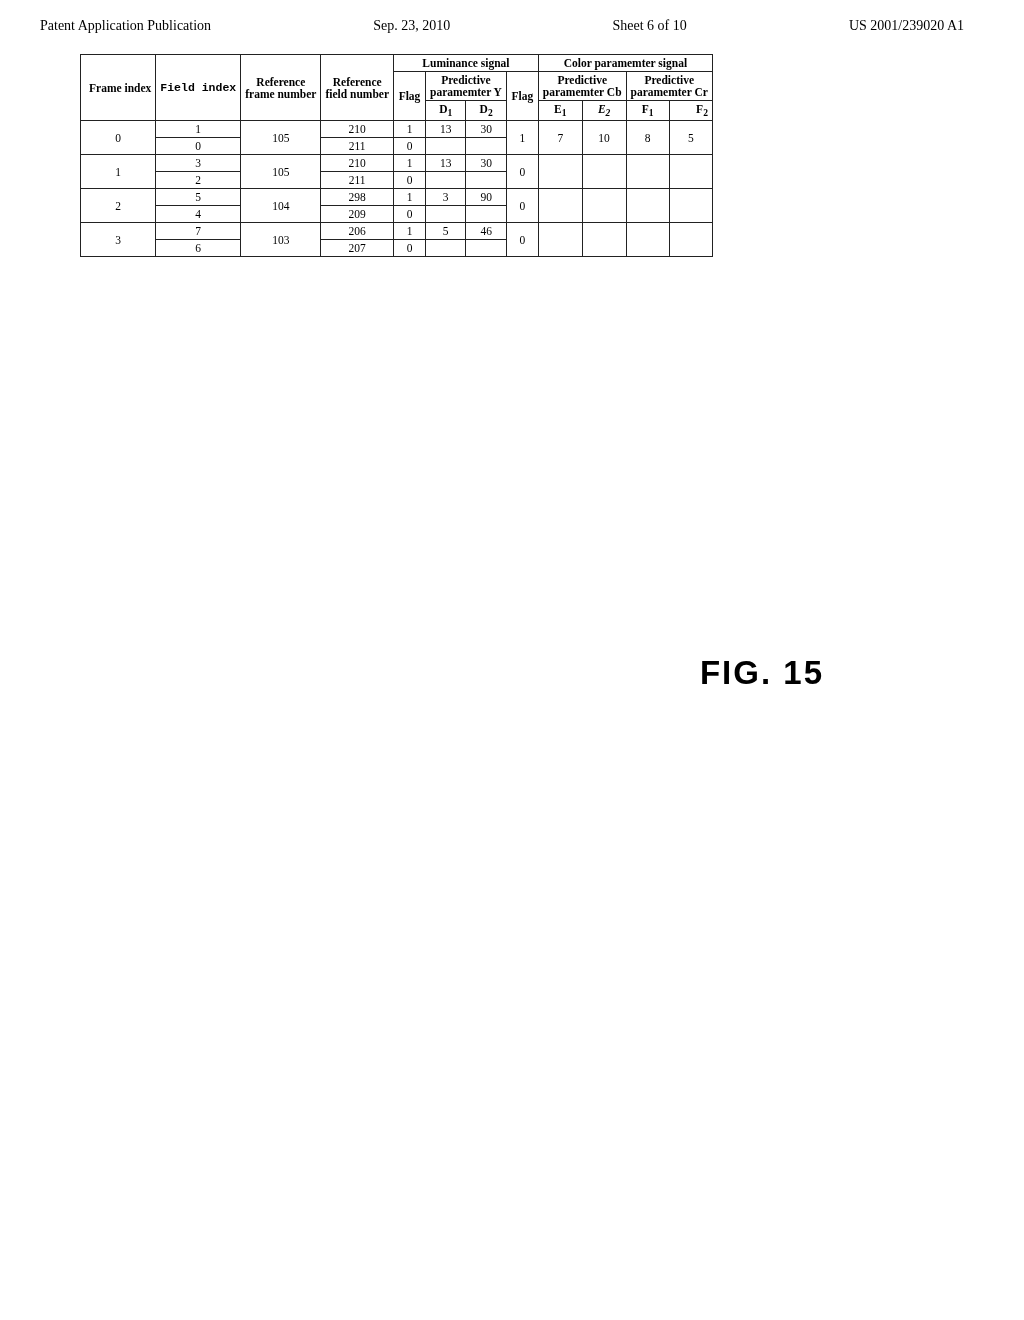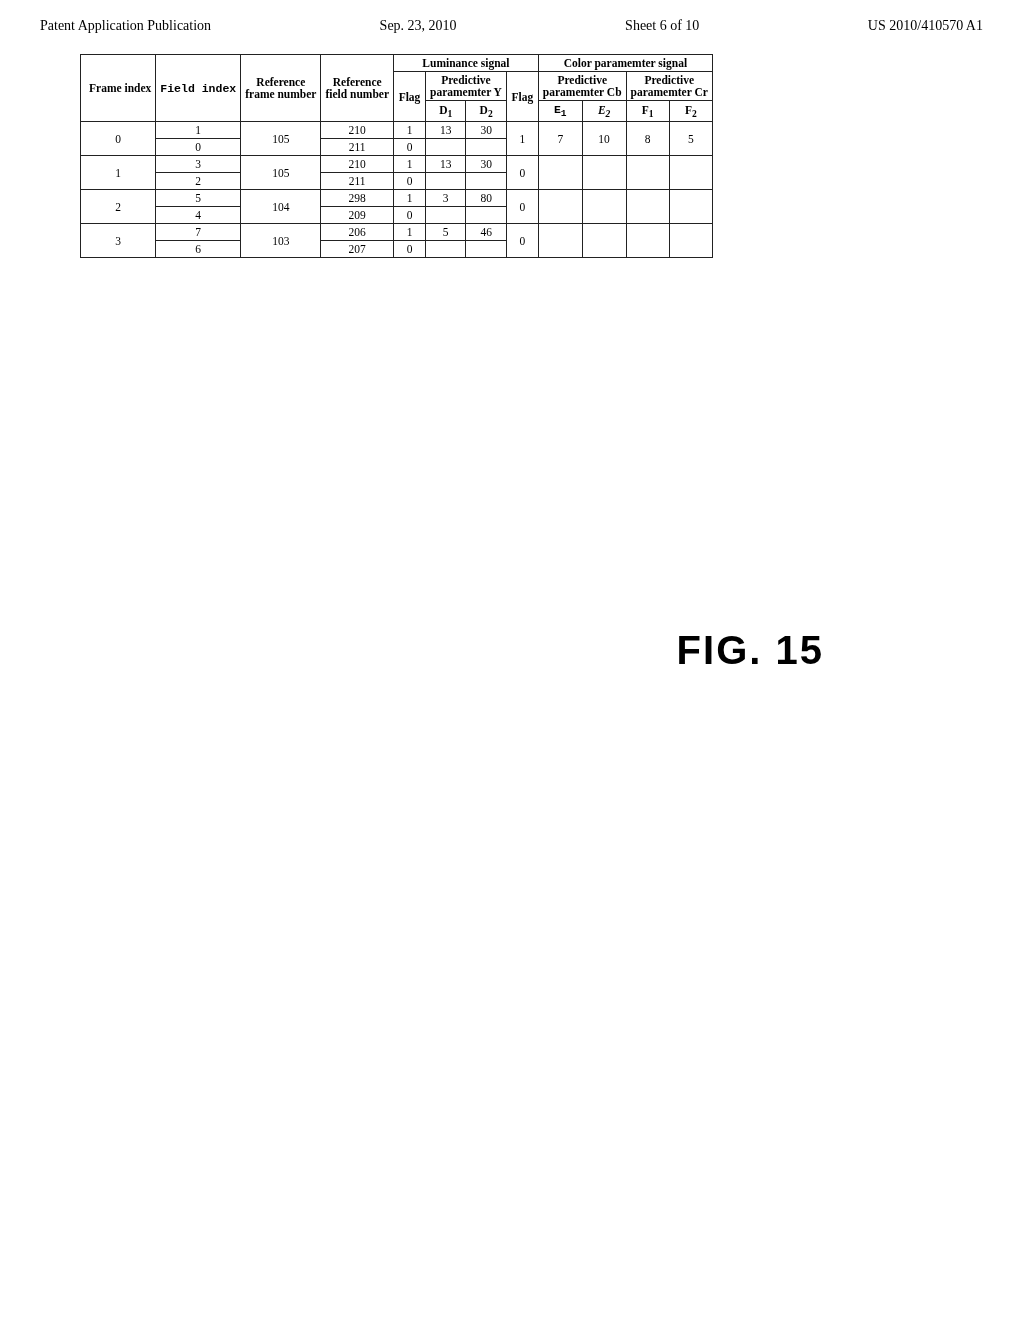--- a/index.html
+++ b/index.html
@@ -9,43 +9,43 @@
       background: #fff;
       font-family: 'Times New Roman', Times, serif;
       position: relative;
       overflow: hidden;
     }
 
     .header {
       display: flex;
       justify-content: space-between;
       align-items: center;
-      padding: 18px 41px 10px 40px;
+      padding: 18px 60px 10px 40px;
       font-size: 14px;
     }
 
     
     table {
       border-collapse: collapse;
       font-size: 12px;
       writing-mode: horizontal-tb;
     }
 
     th, td {
       border: 1px solid #333;
       text-align: center;
       padding: 3px 5px;
       vertical-align: middle;
     }
 
     .fig-label {
       position: absolute;
       right: 200px;
-      top: 584px;
-      font-size: 40px;
+      top: 610px;
+      font-size: 33px;
       font-weight: bold;
       letter-spacing: 2px;
       font-family: Arial, sans-serif;
     }
 
     .outer-table {
       border-collapse: collapse;
       font-size: 11.5px;
     }
 
@@ -57,21 +57,21 @@
       padding: 2px 4px;
     }
   </style>
 </head>
 <body>
 
 <div class="header">
   <span>Patent Application Publication</span>
   <span>Sep. 23, 2010</span>
   <span>Sheet 6 of 10</span>
-  <span>US 2010/410570 A1</span>
+  <span>US 2001/239020 A1</span>
 </div>
 
 <div style="padding: 10px 0 0 60px; position: relative;">
 
   <table class="outer-table" style="margin-left: 20px;">
     <thead>
 
       <tr>
         <th rowspan="3" style="min-width:52px;padding-left:8px;">Frame index</th>
         <th rowspan="3" style="min-width:44px;font-family:Liberation Mono, monospace;">Field index</th>
@@ -85,24 +85,24 @@
         <th rowspan="2" style="min-width:32px;">Flag</th>
         <th colspan="2">Predictive<br>paramemter Y</th>
         <th rowspan="2" style="min-width:32px;">Flag</th>
         <th colspan="2">Predictive<br>paramemter Cb</th>
         <th colspan="2">Predictive<br>paramemter Cr</th>
       </tr>
 
       <tr>
         <th style="min-width:32px;font-family:Liberation Serif, serif;">D<sub>1</sub></th>
         <th style="min-width:32px;">D<sub>2</sub></th>
-        <th style="min-width:32px;font-family:Liberation Mono, monospace;">E<sub>1</sub></th>
+        <th style="min-width:32px;">E<sub>1</sub></th>
         <th style="min-width:32px;font-style:italic;">E<sub>2</sub></th>
         <th style="min-width:32px;">F<sub>1</sub></th>
-        <th style="min-width:32px;">F<sub>2</sub></th>
+        <th style="min-width:32px;text-align:right;">F<sub>2</sub></th>
       </tr>
     </thead>
     <tbody id="table-body">
     <tr>
           <td rowspan="2">0</td>
           <td>1</td>
           <td rowspan="2">105</td>
           <td>210</td>
           <td>1</td>
           <td>13</td>
@@ -141,21 +141,21 @@
           <td></td>
           <td></td>
         </tr>
         <tr>
           <td rowspan="2">2</td>
           <td>5</td>
           <td rowspan="2">104</td>
           <td>298</td>
           <td>1</td>
           <td>3</td>
-          <td>80</td>
+          <td>90</td>
           <td rowspan="2">0</td>
           <td rowspan="2"></td>
           <td rowspan="2"></td>
           <td rowspan="2"></td>
           <td rowspan="2"></td>
         </tr>
         <tr>
           <td>4</td>
           <td>209</td>
           <td>0</td>

